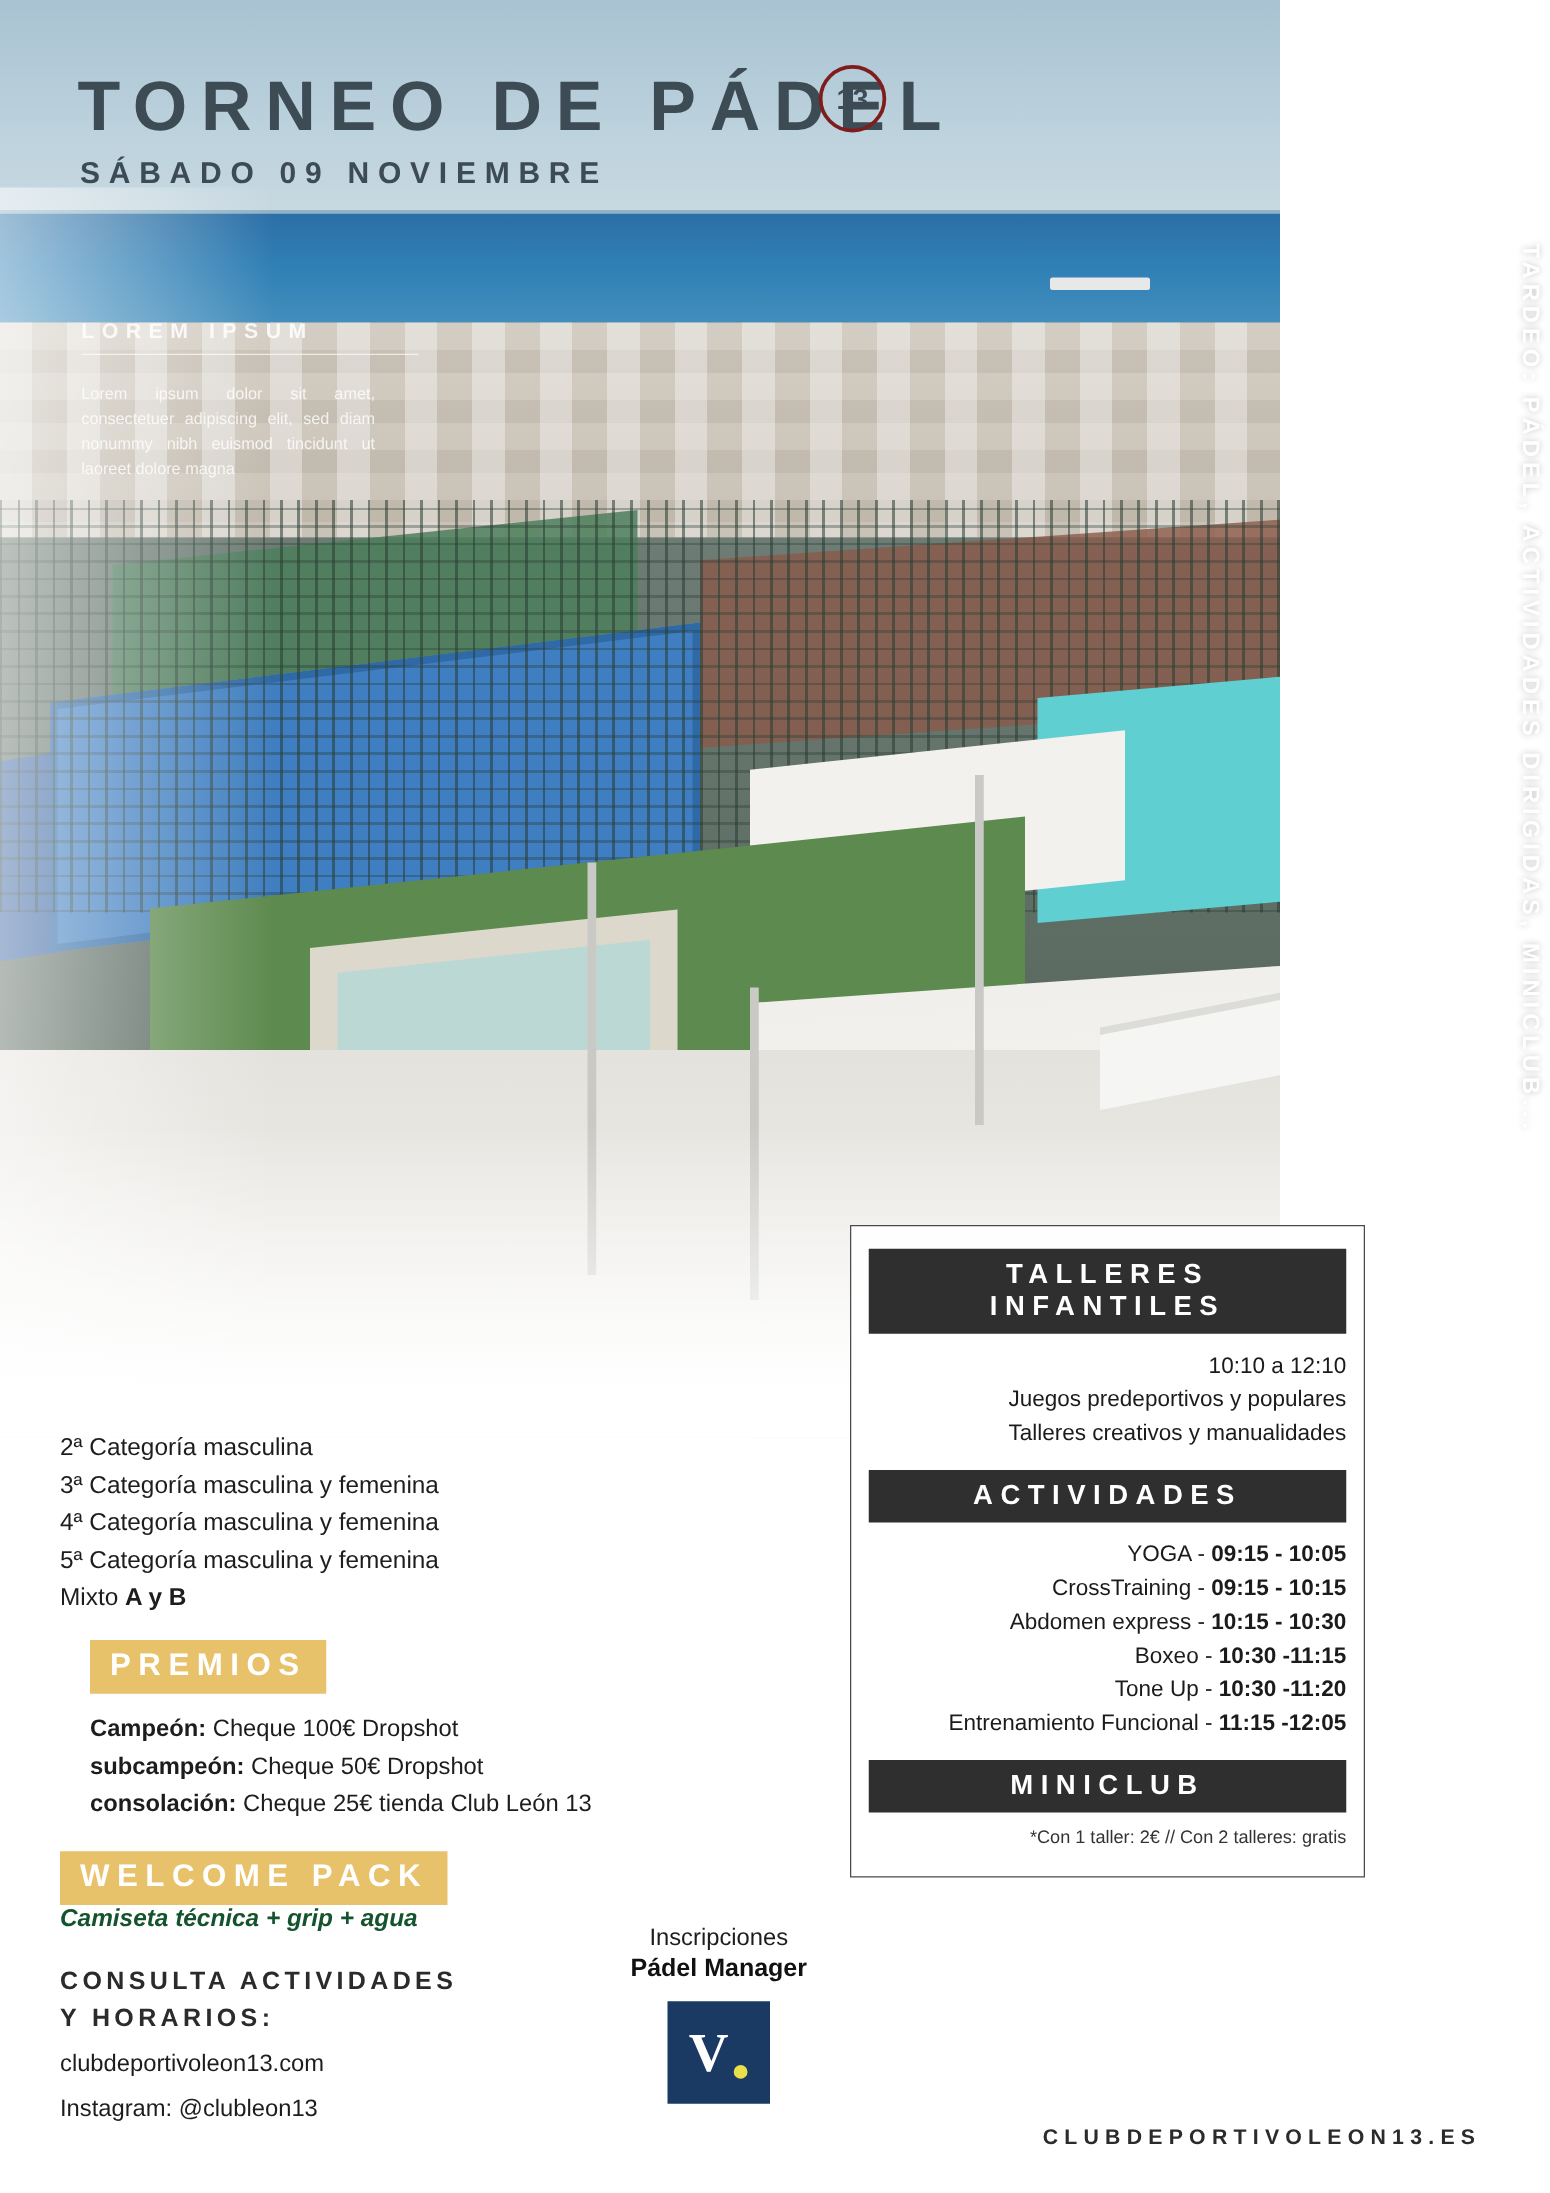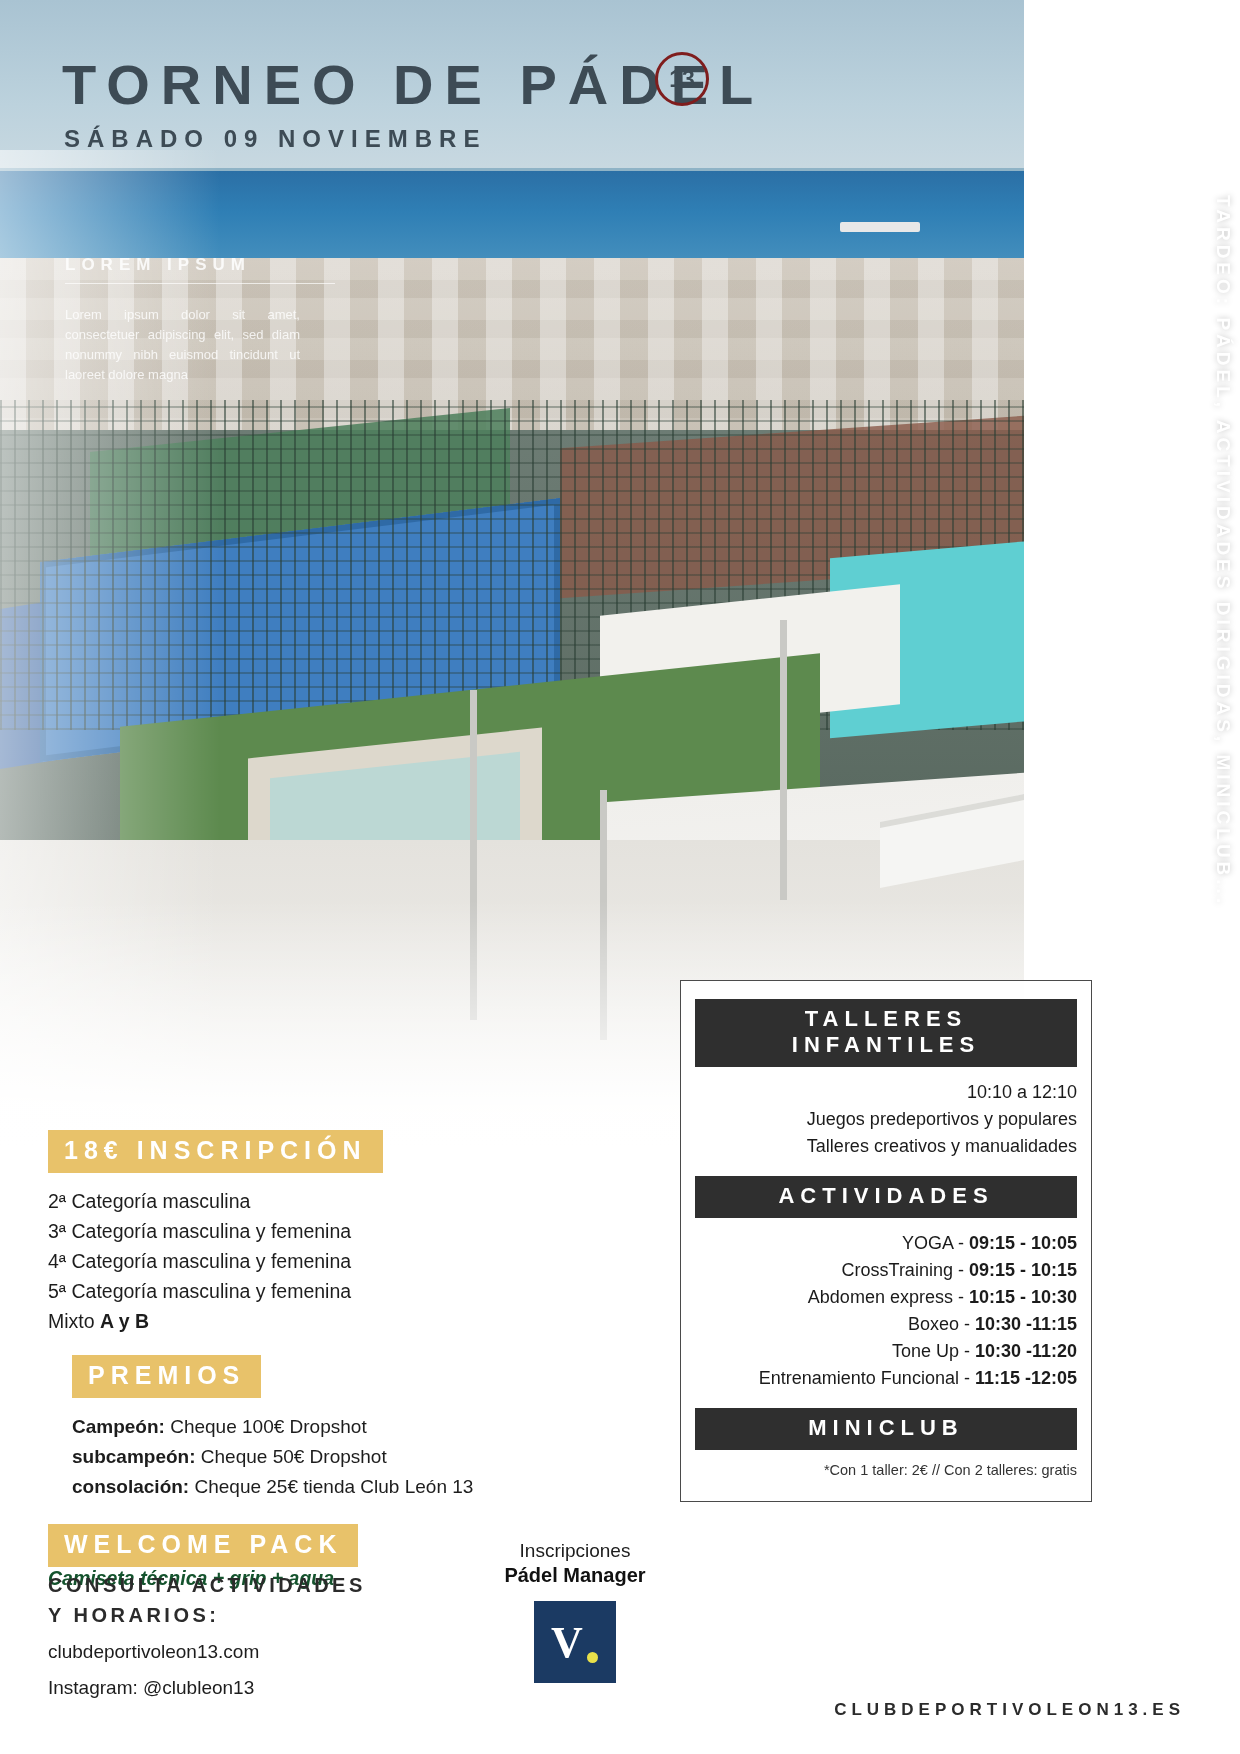--- a/index.html
+++ b/index.html
@@ -259,21 +259,20 @@
     <div class="subtitle">SÁBADO 09 NOVIEMBRE</div>
     <div class="date-num">
       <div class="d1">09</div>
       <div class="d2">11</div>
     </div>
   </div>
 
   <div class="vert">TARDEO: PÁDEL, ACTIVIDADES DIRIGIDAS, MINICLUB...</div>
 
   <div class="left">
-    <span class="tag gold">18€ INSCRIPCIÓN</span>
     <div class="l-list">
       <div>2ª Categoría masculina</div>
       <div>3ª Categoría masculina y femenina</div>
       <div>4ª Categoría masculina y femenina</div>
       <div>5ª Categoría masculina y femenina</div>
       <div>
         <span>Mixto </span><b>A y B</b>
       </div>
     </div>
 

